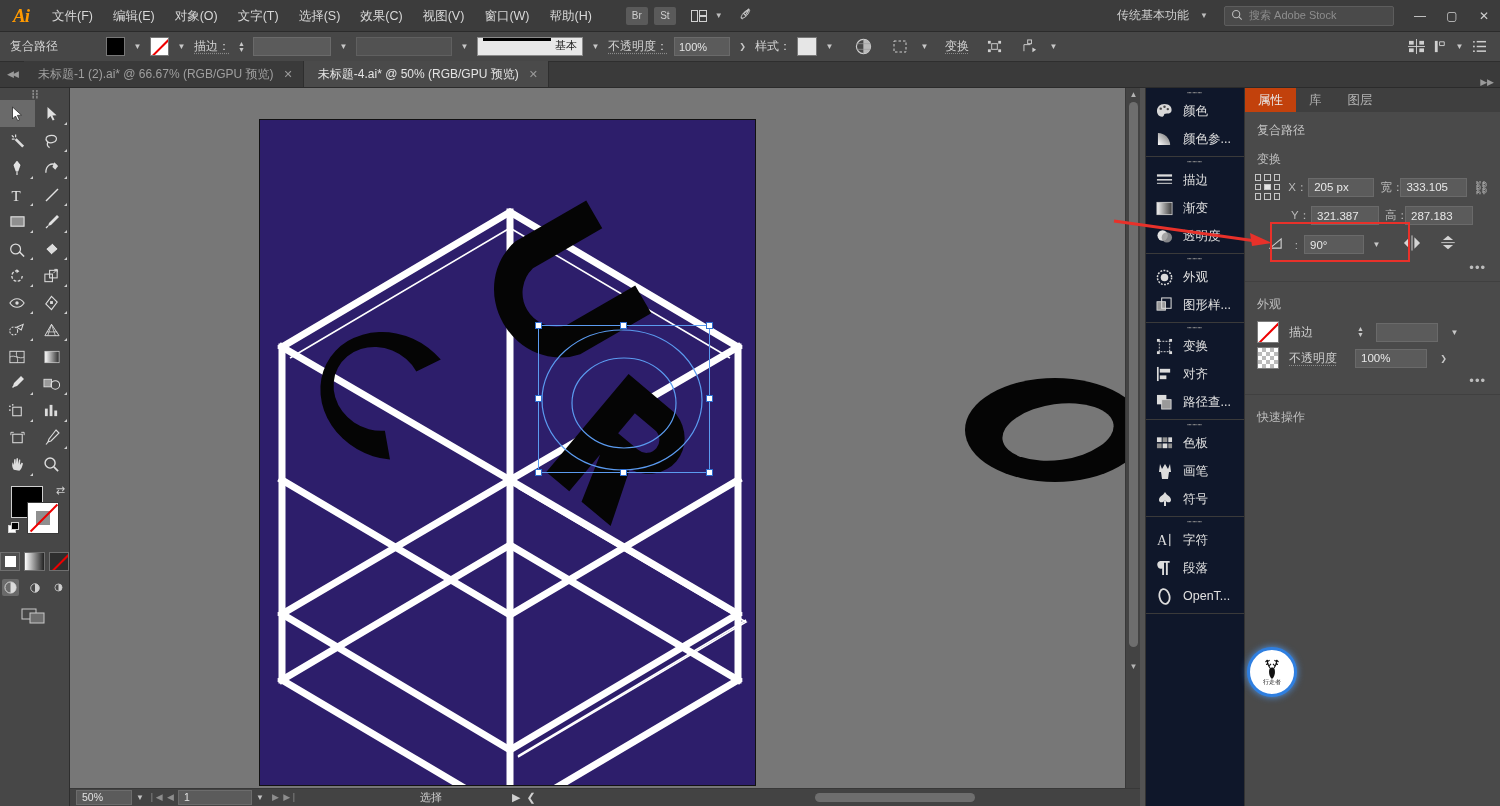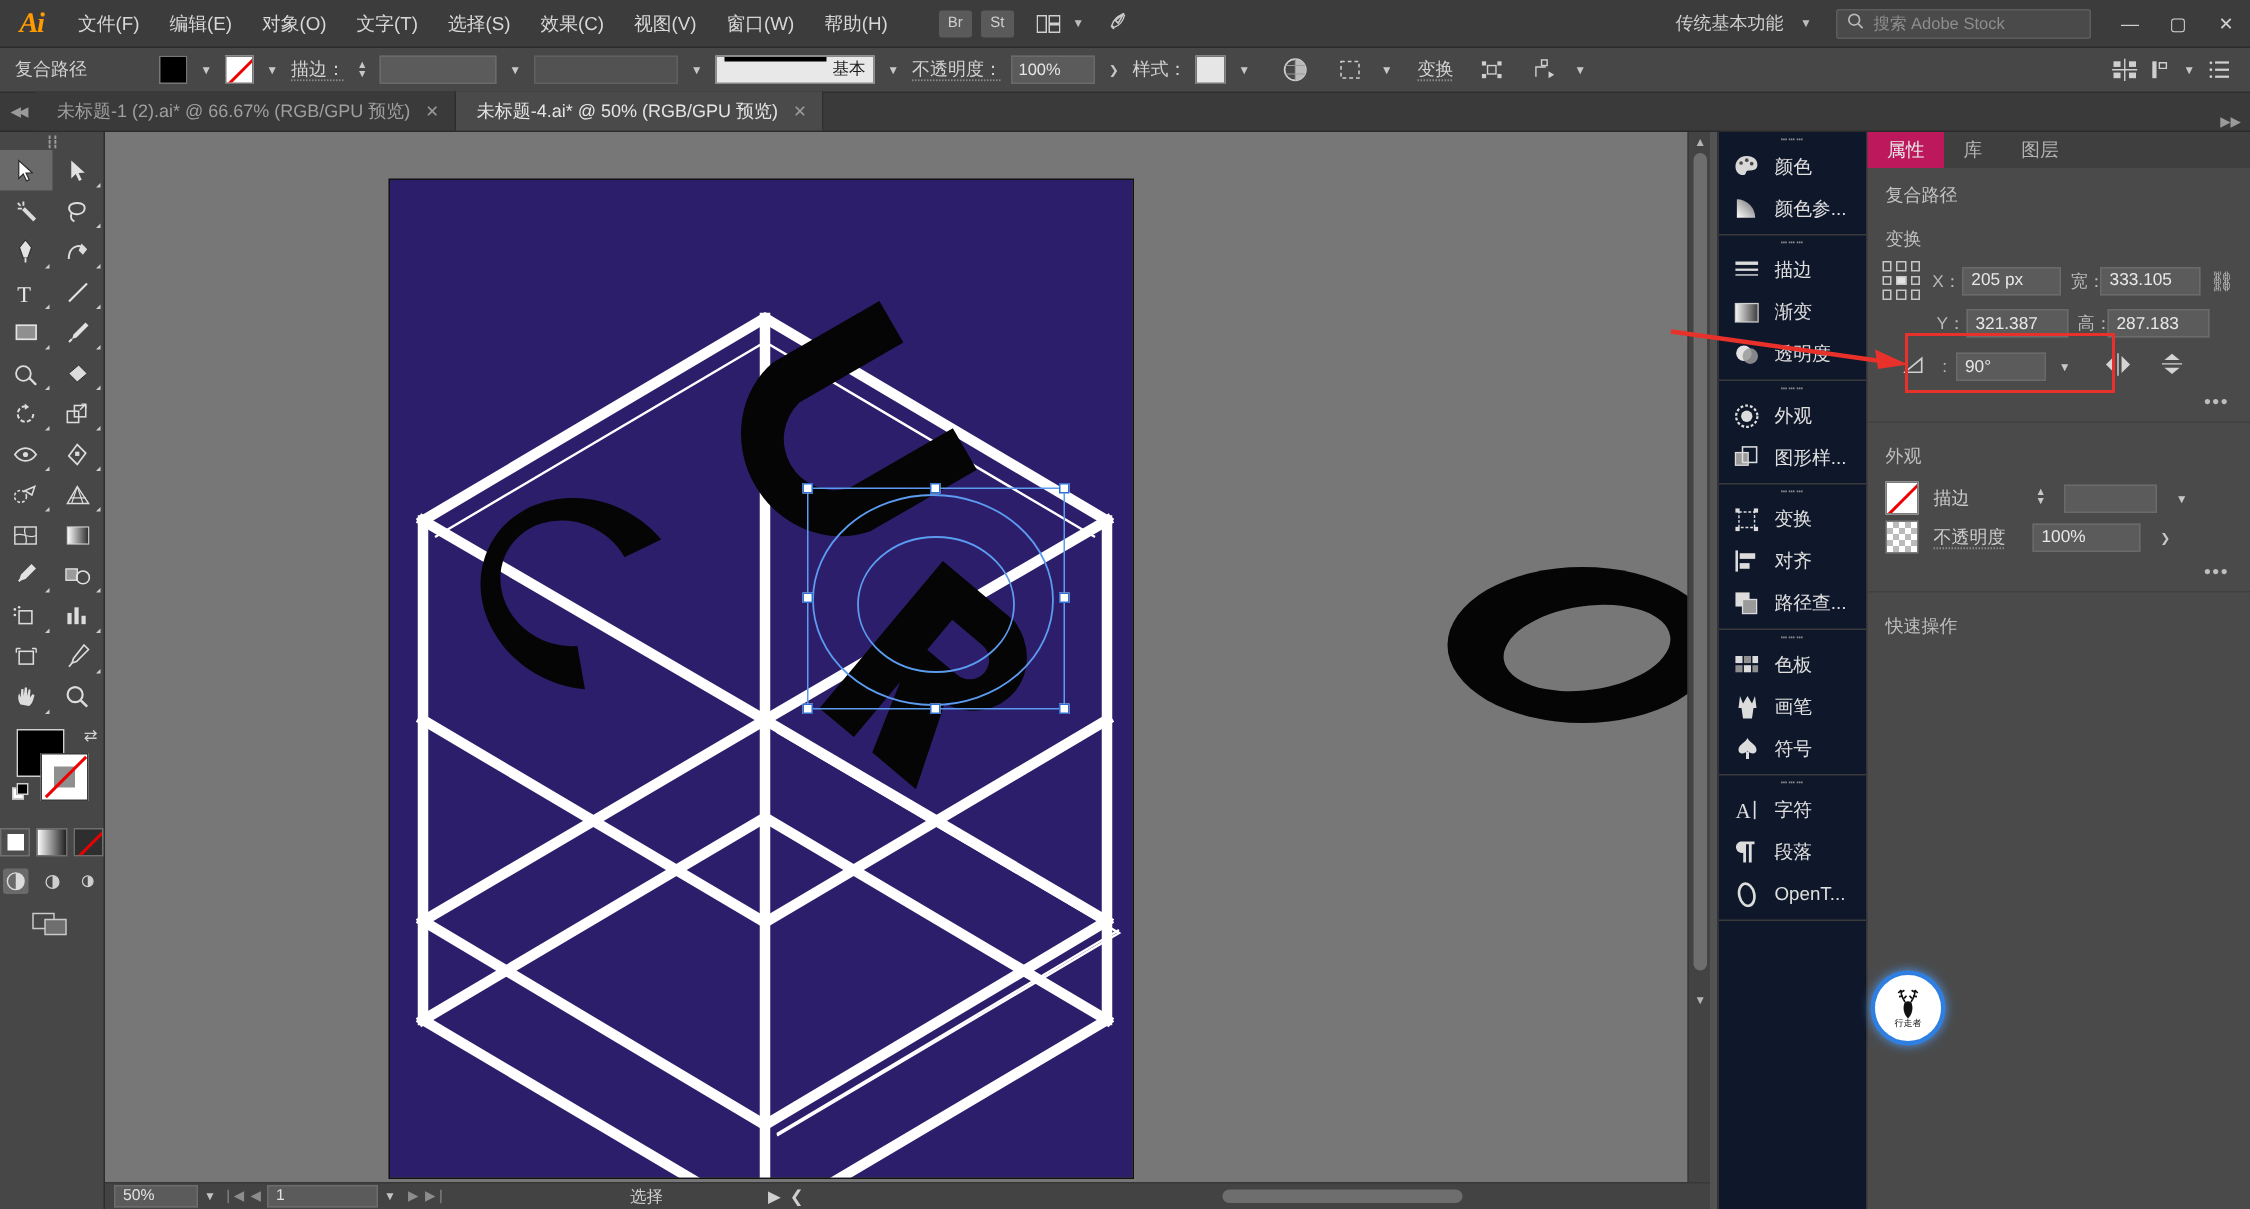--- a/index.html
+++ b/index.html
@@ -271,21 +271,21 @@
 
   
   .props {
     position: absolute; left: 1245px; top: 88px; width: 255px; height: 718px;
     background: #4a4a4a;
   }
   .props-tabs { display: flex; height: 24px; background: #3f3f3f; }
   .p-tab {
     padding: 0 13px; height: 24px; line-height: 24px; font-size: 12.5px; color: #b3b3b3;
   }
-  .p-tab.active { background: #be185d; color: #e9e9e9; }
+  .p-tab.active { background: #c2410c; color: #e9e9e9; }
   .p-head { padding: 10px 12px 4px; font-size: 12px; color: #c4c4c4; }
   .p-sec-title { padding: 8px 12px 6px; font-size: 12px; color: #bdbdbd; }
   .p-sep { height:1px; background:#404040; margin: 6px 0; }
   .xf-row { display: flex; align-items: center; padding: 0 10px; gap: 6px; margin-bottom: 6px; }
   .ref-grid {
     width: 26px; height: 26px; display:grid; grid-template-columns: repeat(3,1fr);
     grid-template-rows: repeat(3,1fr); gap:3px; margin-right: 2px;
   }
   .ref-grid i { border:1px solid #c6c6c6; }
   .ref-grid i.on { background:#e4e4e4; }

